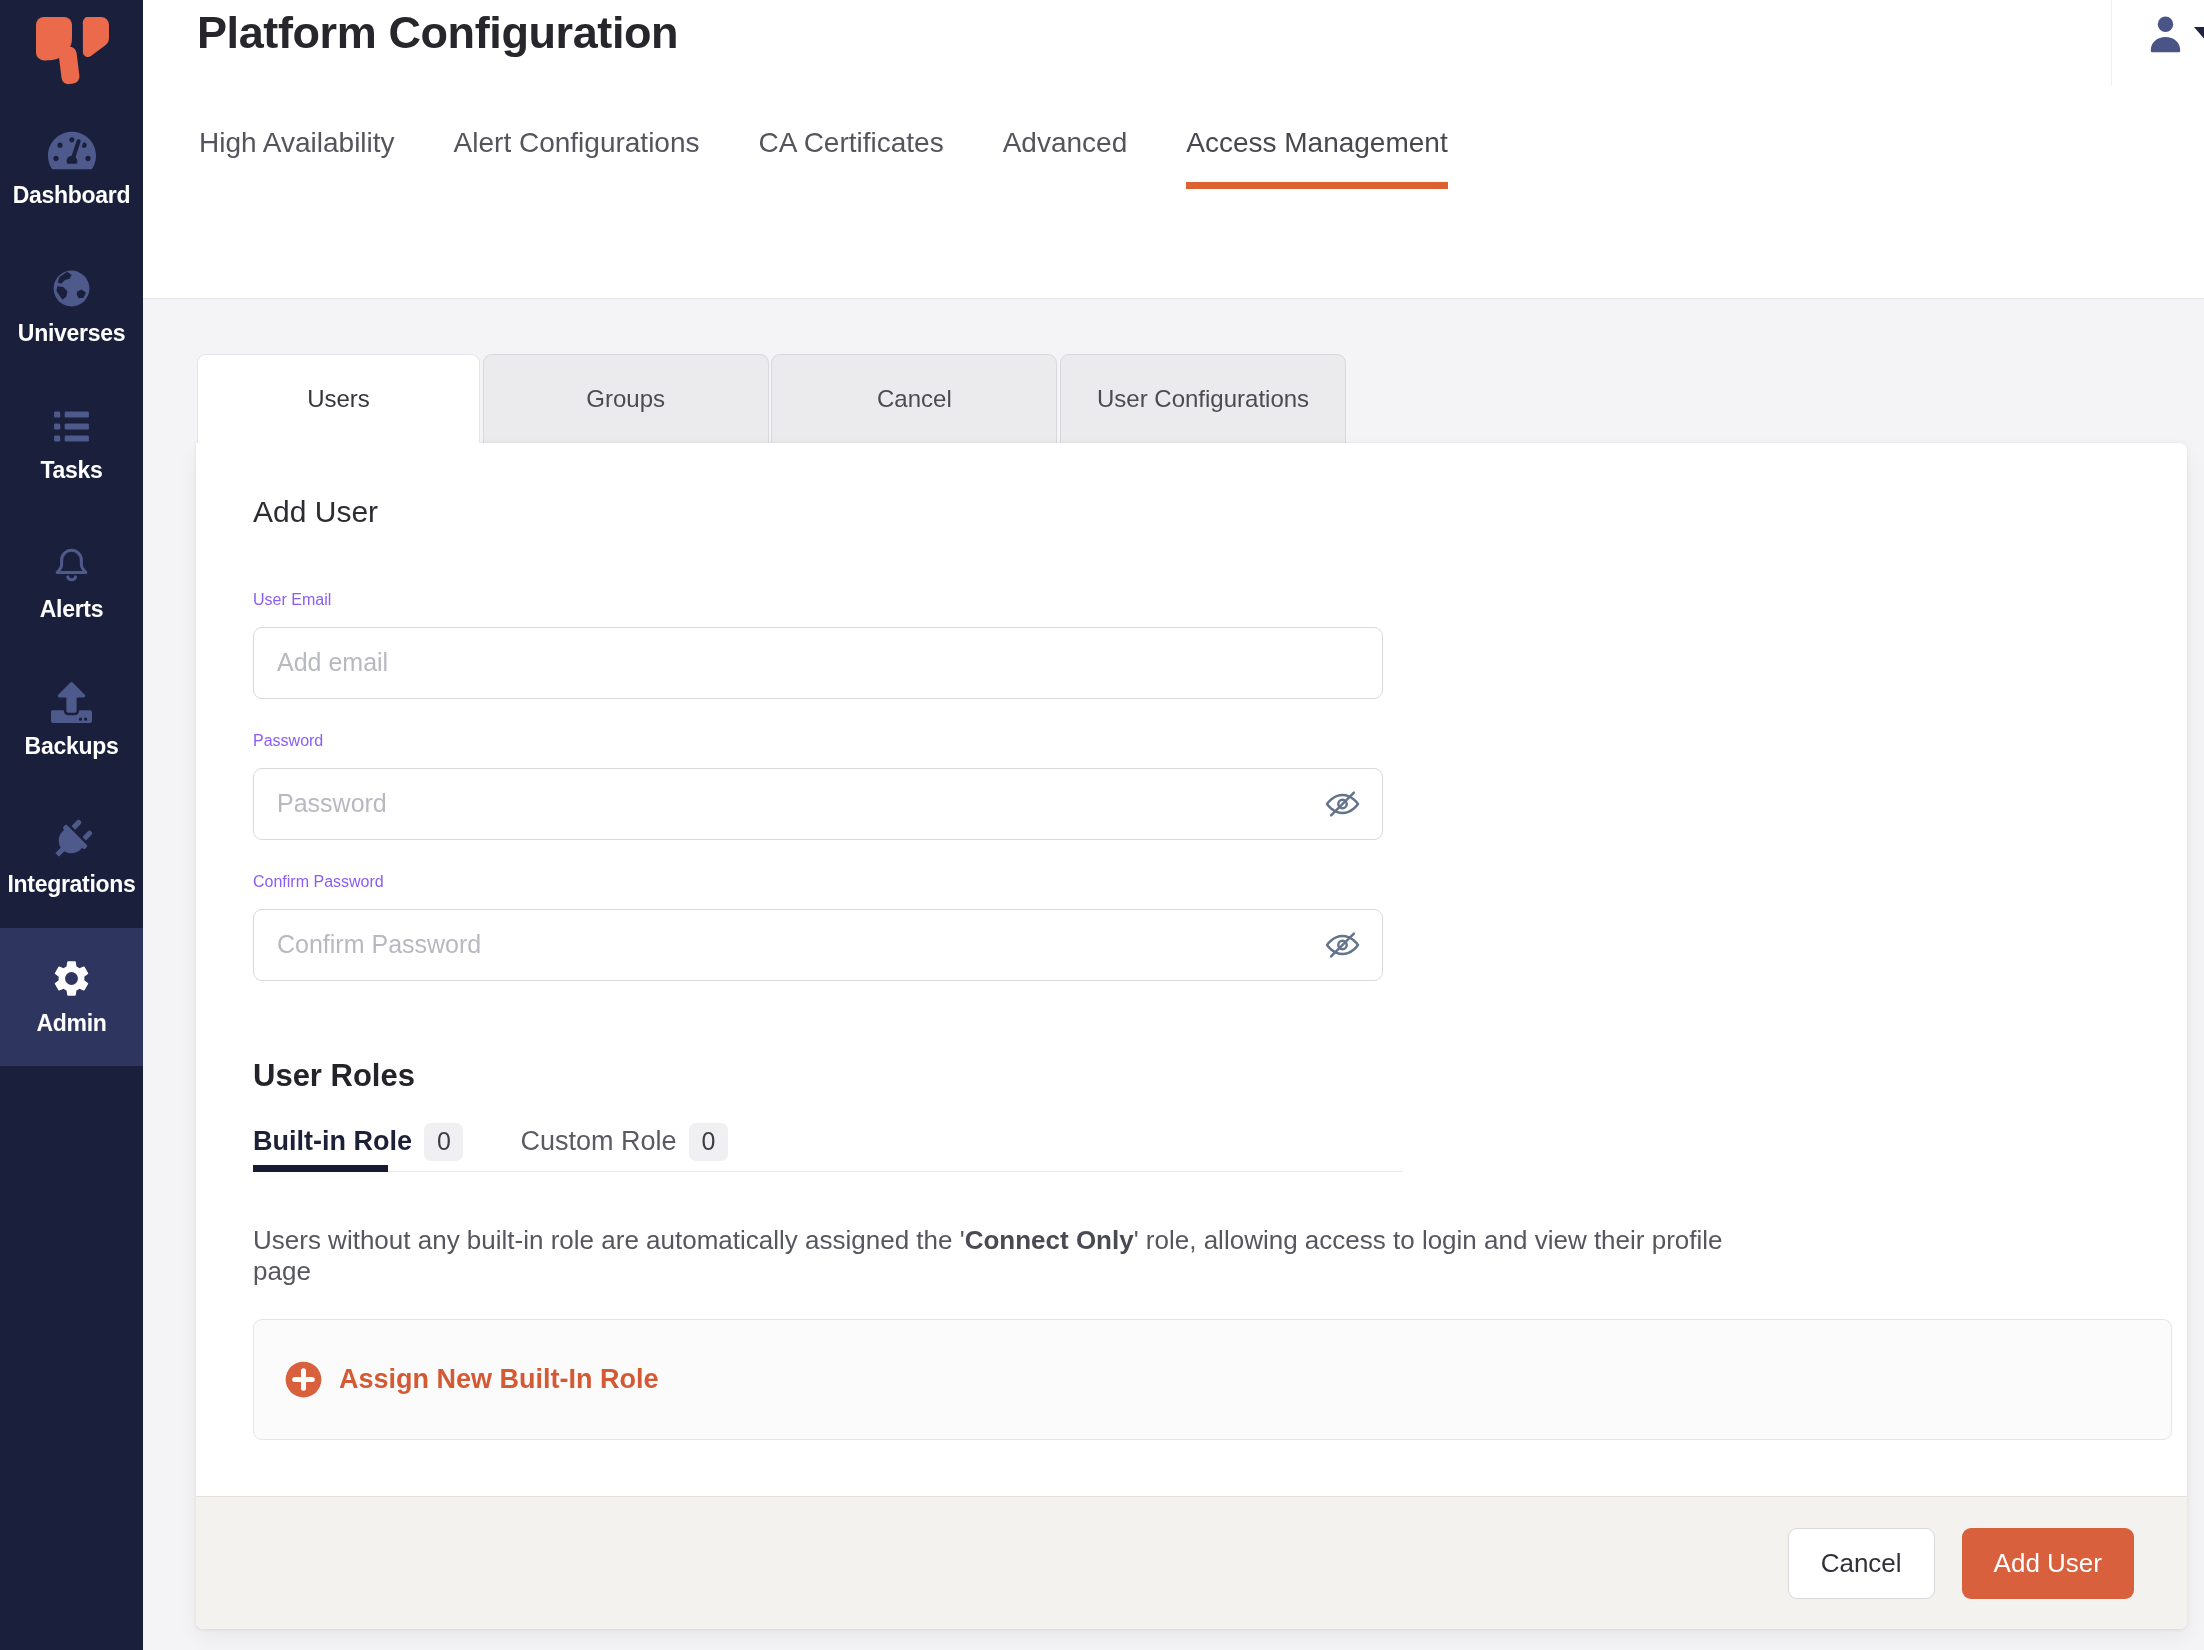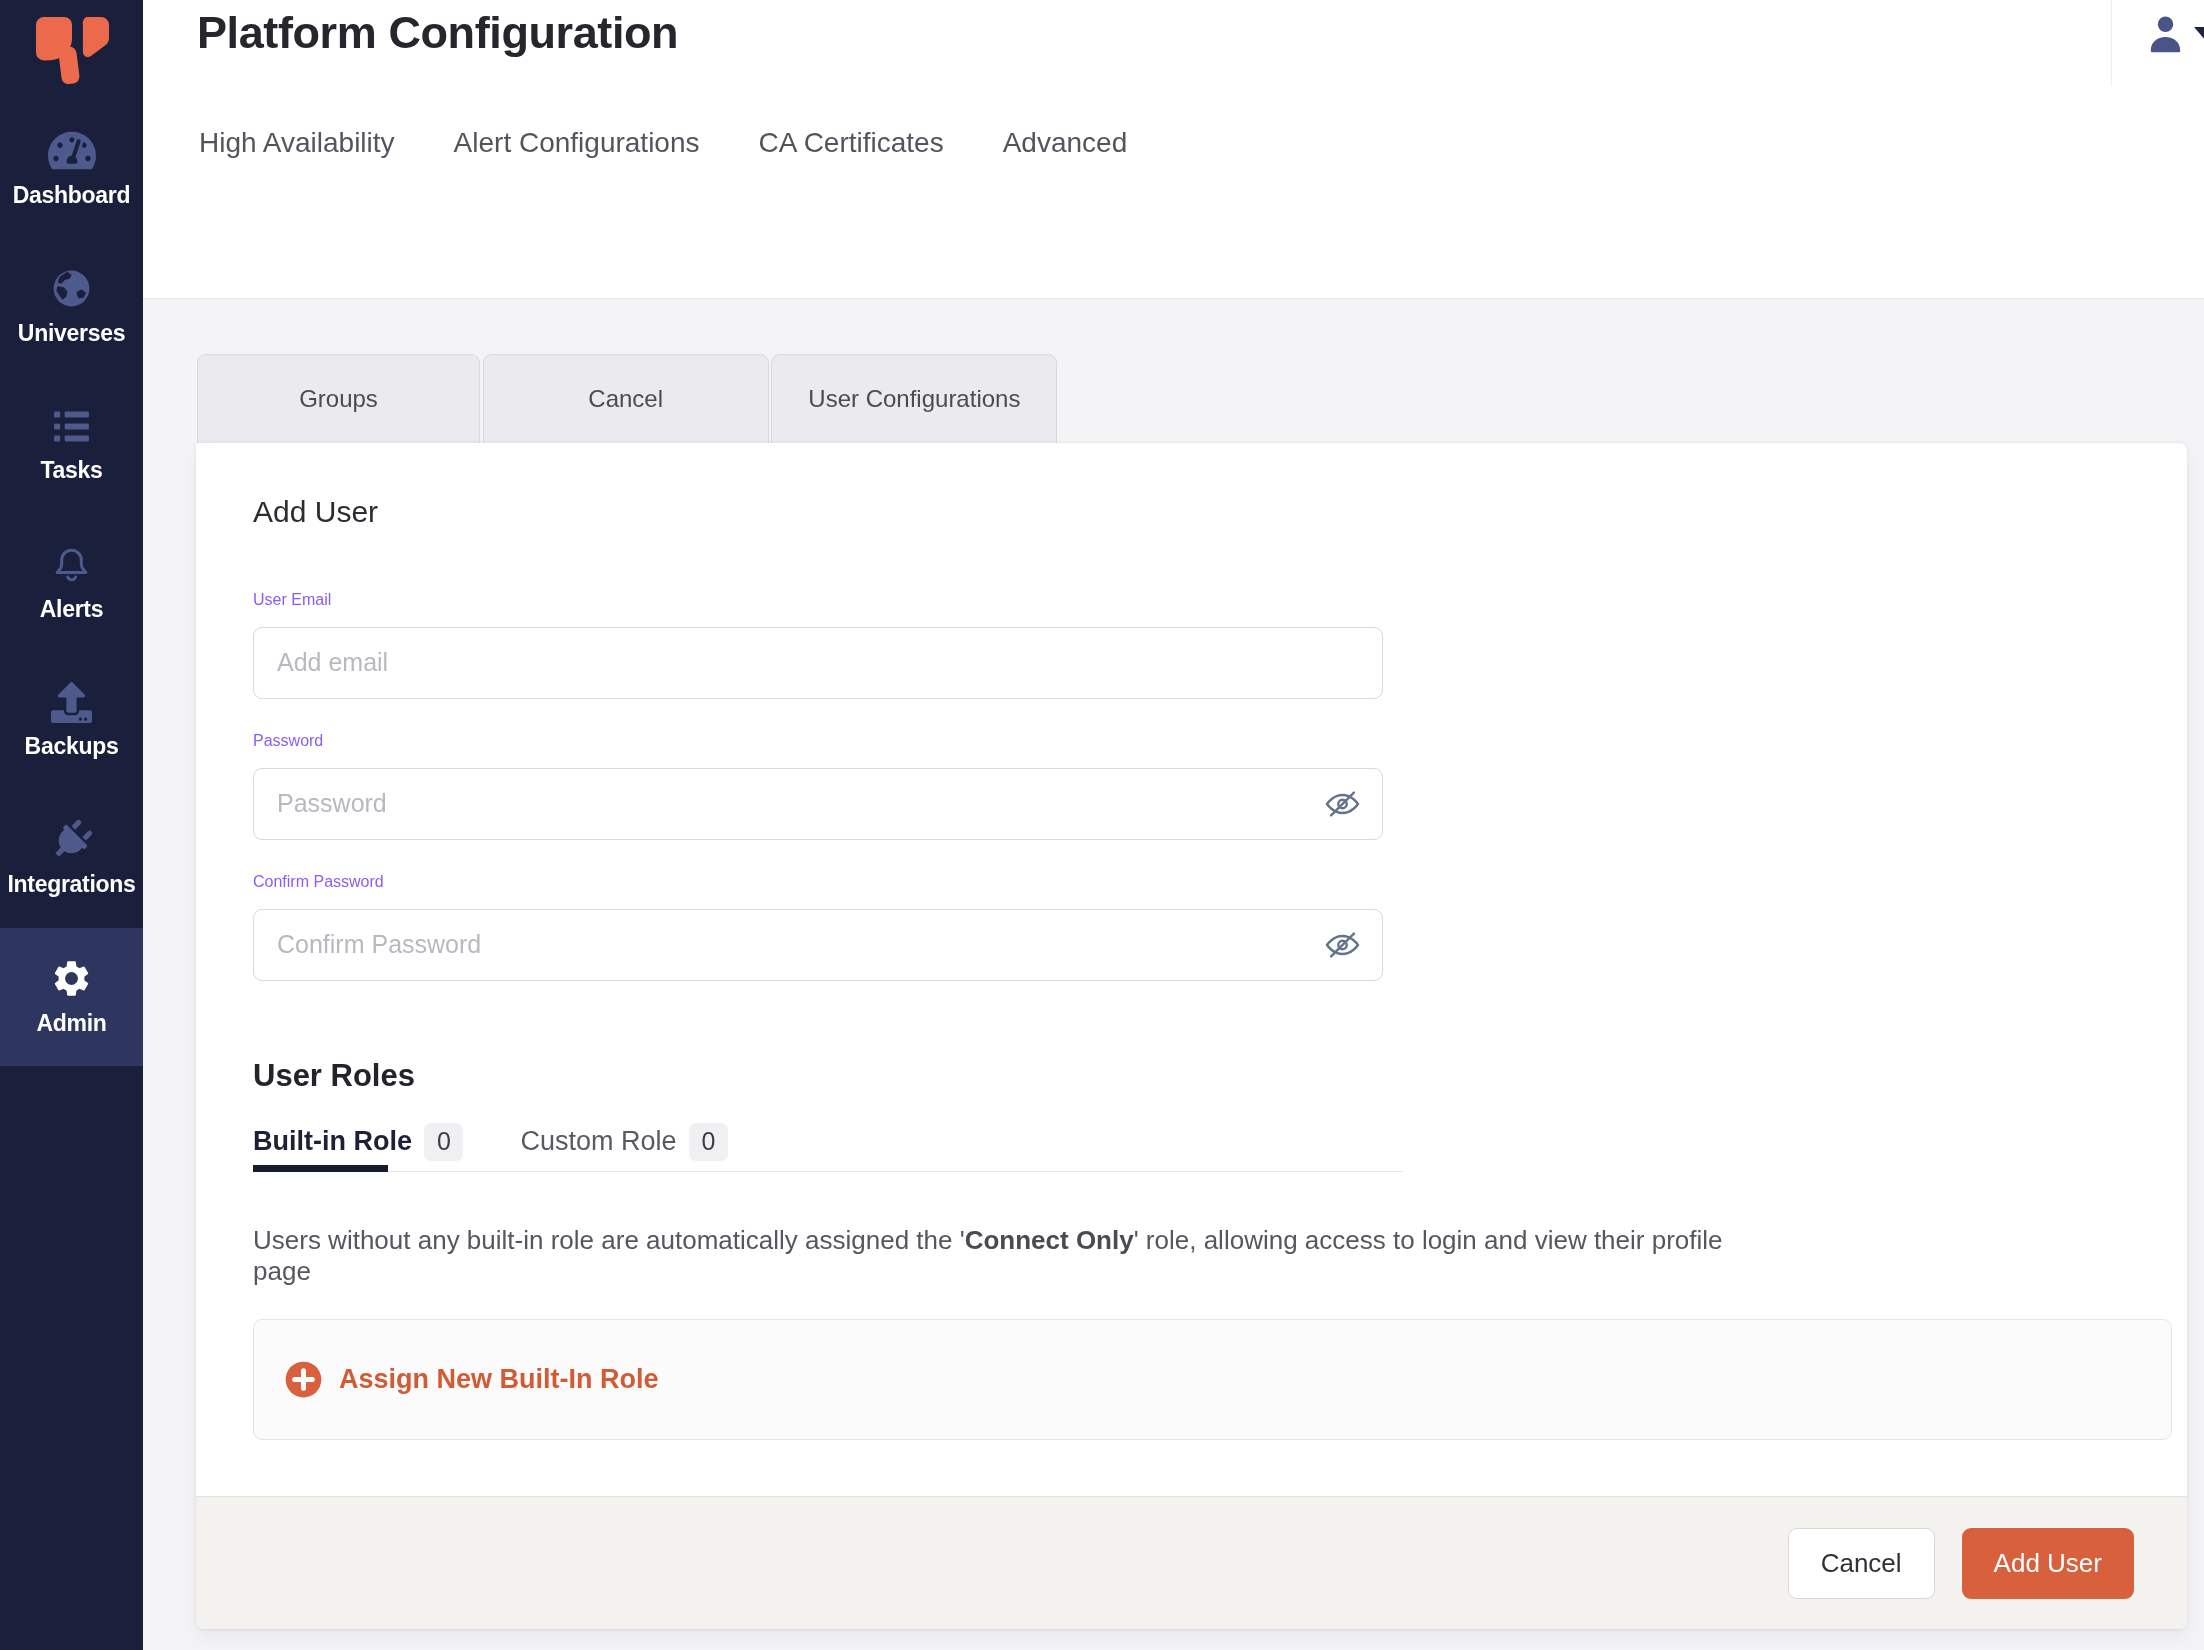--- a/index.html
+++ b/index.html
@@ -219,36 +219,38 @@
   </nav>
 </aside>
 
 <header class="topbar">
   <h1 class="page-title">Platform Configuration</h1>
   <div class="page-tabs">
     <div class="page-tab">High Availability</div>
     <div class="page-tab">Alert Configurations</div>
     <div class="page-tab">CA Certificates</div>
     <div class="page-tab">Advanced</div>
+    <div class="page-tab active">Access Management</div>
   </div>
   <div class="user-divider"></div>
   <div class="user-menu">
     <span class="icon">
       <svg width="43" height="45" viewBox="0 0 24 24" fill="#4A5486">
         <circle cx="12" cy="6.8" r="4.3"></circle>
         <path d="M3.8 21.6v-.4c0-4.3 3.6-7.3 8.2-7.3s8.2 3 8.2 7.3v.4c0 .5-.4.9-.9.9H4.7c-.5 0-.9-.4-.9-.9z"></path>
       </svg>
     </span>
   </div>
   <div class="caret-down"></div>
 </header>
 
 <main class="content">
 
   <div class="inner-tabs">
+    <div class="inner-tab active">Users</div>
     <div class="inner-tab">Groups</div>
     <div class="inner-tab">Cancel</div>
     <div class="inner-tab">User Configurations</div>
   </div>
 
   <section class="panel">
     <div class="panel-body">
 
       <h2 class="section-heading">Add User</h2>
 

